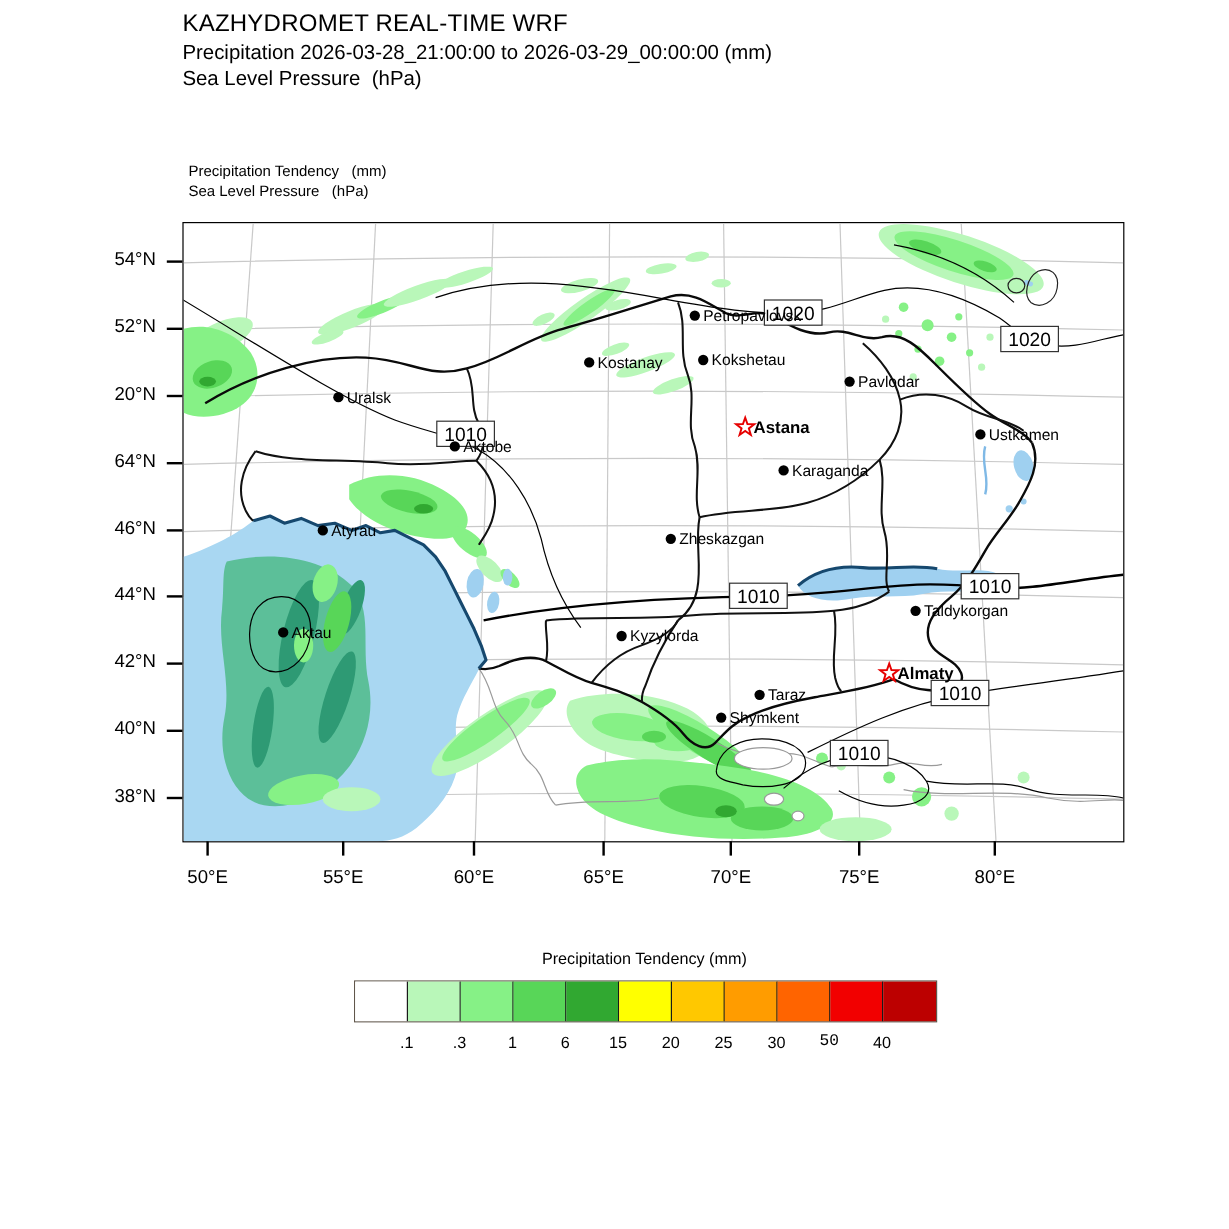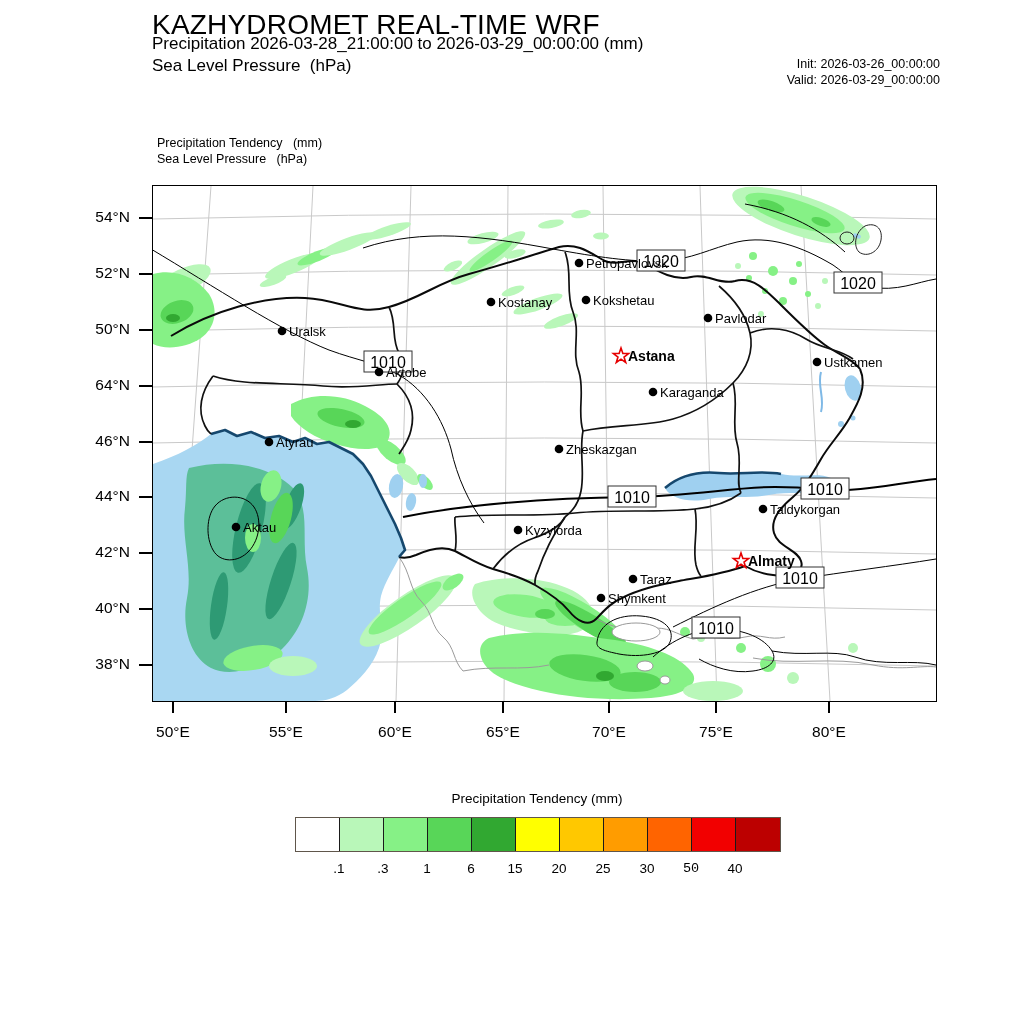--- a/index.html
+++ b/index.html
@@ -1,19 +1,19 @@
 <!DOCTYPE html>
 <html><head>
 <meta charset="utf-8">
 <style>
   html,body{margin:0;padding:0;background:#fff;}
   #page{position:relative;width:1024px;height:1024px;background:#fff;overflow:hidden;
         font-family:"Liberation Sans","DejaVu Sans",sans-serif;color:#000;}
   
-  #title{position:absolute;left:152px;top:9px;font-size:28px;letter-spacing:.2px;}
+  #title{position:absolute;left:152px;top:9px;font-size:20px;letter-spacing:.2px;}
   #sub1{position:absolute;left:152px;top:34px;font-size:17px;white-space:pre;}
   #sub2{position:absolute;left:152px;top:56px;font-size:17px;white-space:pre;}
   #initvalid{position:absolute;right:84px;top:57px;font-size:12.5px;line-height:15.5px;text-align:right;white-space:pre;}
   #maplegend{position:absolute;left:157px;top:135px;font-size:12.5px;line-height:16px;white-space:pre;}
   
   #mapwrap{position:absolute;left:152px;top:185px;width:783px;height:515px;border:1.5px solid #000;box-sizing:content-box;}
   #map-svg{display:block;width:783px;height:515px;}
   
   #lat-axis{position:absolute;left:0;top:185px;width:152px;height:517px;}
   #lat-axis .mark{position:absolute;right:0;width:13px;height:1.5px;background:#000;}
@@ -47,31 +47,30 @@
   #cbar-labels span{position:absolute;width:40px;text-align:center;}
 </style>
 </head>
 <body>
 
 <div id="page">
 
   <div id="title">KAZHYDROMET REAL-TIME WRF</div>
   <div id="sub1">Precipitation 2026-03-28_21:00:00 to 2026-03-29_00:00:00 (mm)</div>
   <div id="sub2">Sea Level Pressure  (hPa)</div>
-  <div id="initvalid"><span>Init: 2026-03-26_00:00:00</span><br><span>Valid: 2026-03-29_00:00:00</span></div>
 
   <div id="maplegend"><span>Precipitation Tendency   (mm)</span><br><span>Sea Level Pressure   (hPa)</span></div>
 
   <div id="lat-axis">
       <div class="mark" style="top: 32.25px;"></div>
       <div class="lbl" style="top: 23px;">54°N</div>
       <div class="mark" style="top: 88.25px;"></div>
       <div class="lbl" style="top: 79px;">52°N</div>
       <div class="mark" style="top: 144.25px;"></div>
-      <div class="lbl" style="top: 135px;">50°N</div>
+      <div class="lbl" style="top: 135px;">20°N</div>
       <div class="mark" style="top: 200.25px;"></div>
       <div class="lbl" style="top: 191px;">64°N</div>
       <div class="mark" style="top: 256.25px;"></div>
       <div class="lbl" style="top: 247px;">46°N</div>
       <div class="mark" style="top: 311.25px;"></div>
       <div class="lbl" style="top: 302px;">44°N</div>
       <div class="mark" style="top: 367.25px;"></div>
       <div class="lbl" style="top: 358px;">42°N</div>
       <div class="mark" style="top: 423.25px;"></div>
       <div class="lbl" style="top: 414px;">40°N</div>

